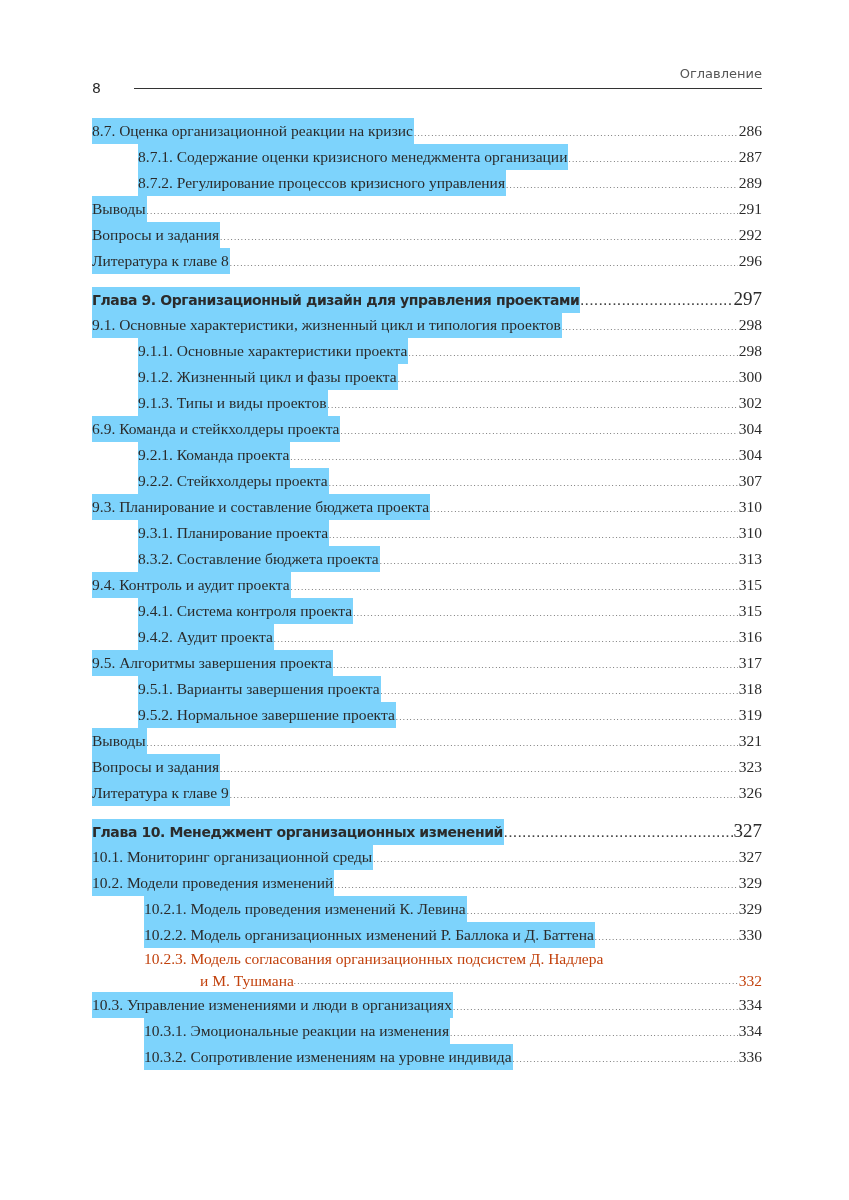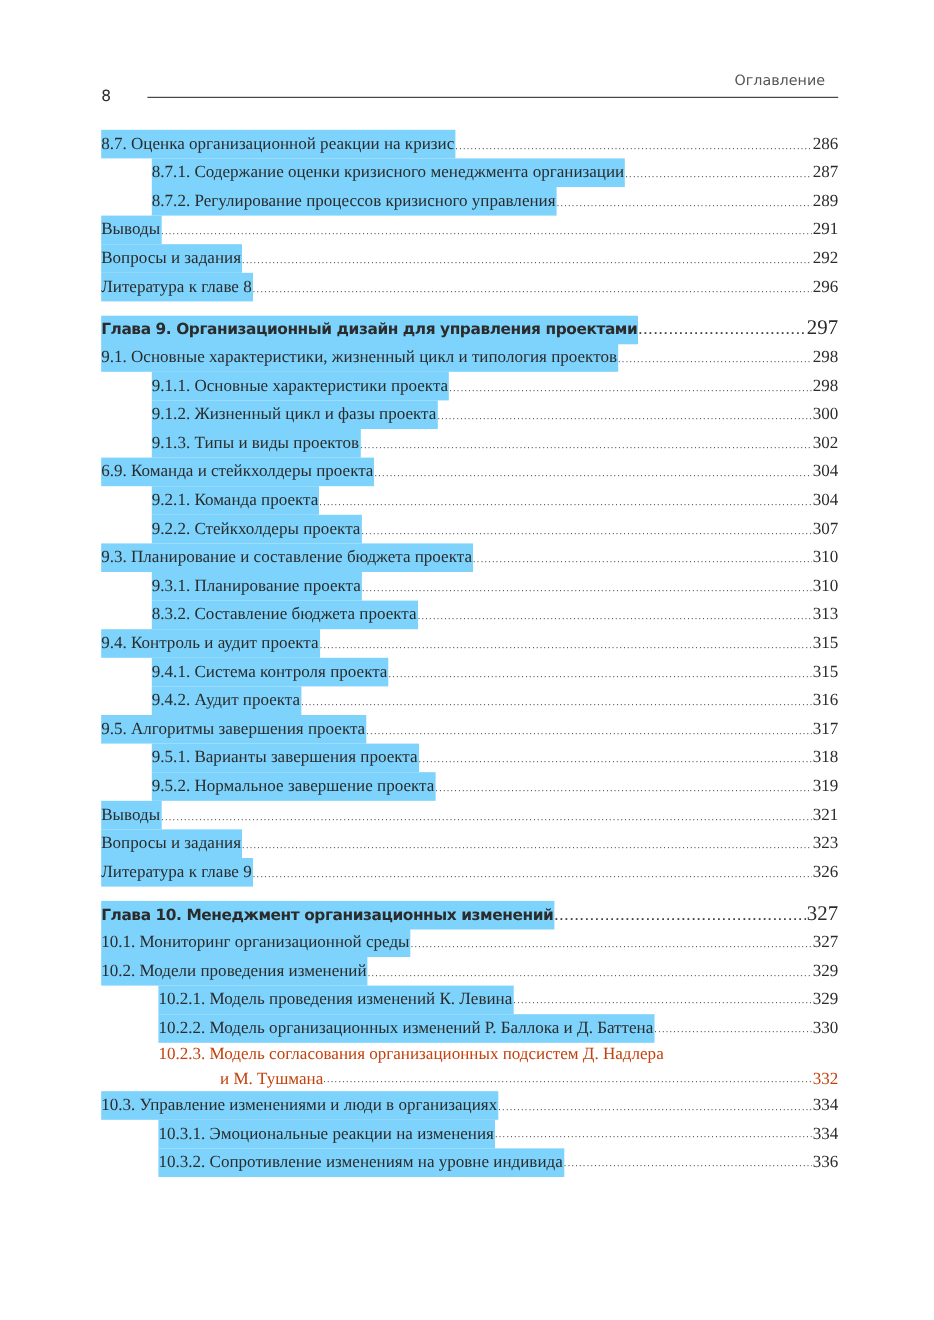--- a/index.html
+++ b/index.html
@@ -1,29 +1,29 @@
 <!DOCTYPE html>
 <html><head>
 <meta charset="utf-8">
 <style>
   html, body { margin:0; padding:0; background:#ffffff; }
   body { width:849px; height:1200px; position:relative; overflow:hidden; color:#2b2b2b; }
   .page-header { position:absolute; left:92px; top:60px; width:670px; height:40px; }
   .page-number { position:absolute; left:0; top:20px; font-family:"DejaVu Sans", sans-serif; font-size:14px; color:#2b2b2b; }
-  .header-title { position:absolute; right:12px; top:6px; font-family:"DejaVu Sans", sans-serif; font-size:13px; color:#555; }
+  .header-title { position:absolute; right:0; top:6px; font-family:"DejaVu Sans", sans-serif; font-size:13px; color:#555; }
   .header-rule { position:absolute; left:42px; right:0; top:28px; height:1px; background:#333; }
   .toc { position:absolute; left:92px; top:118px; width:670px; }
   .row { position:relative; display:flex; align-items:baseline; height:26px; line-height:26px;
          font-family:"Liberation Serif", serif; font-size:15.5px; color:#2b2b2b; white-space:nowrap; }
   .row .t { flex:0 0 auto; background:#7dd3fc; padding-right:1px; }
   .row .dots { flex:1 1 auto; overflow:hidden; color:#444; letter-spacing:1.2px; font-size:9px; }
   .row .dots::before { content:"........................................................................................................................................................................................................................................................................................................................................................"; }
   .row .p { flex:0 0 auto; padding-left:1px; }
   .row.l2 { padding-left:46px; }
-  .row.l2w { padding-left:52px;align-items:center; }
+  .row.l2w { padding-left:52px; }
   .row.chapter { font-family:"DejaVu Sans", sans-serif; font-weight:bold; font-size:14px; letter-spacing:-0.4px; }
   .row.chapter .p { font-family:"Liberation Serif", serif; font-weight:normal; font-size:19px; letter-spacing:0; }
   .gap { height:12px; }
   .multi { position:relative; padding-left:52px; font-family:"Liberation Serif", serif; font-size:15.5px; color:#c2410c; }
   .multi .line1 { height:22px; line-height:22px; white-space:nowrap; }
   .multi .line2 { display:flex; align-items:flex-end; height:22px; line-height:22px; padding-left:56px; white-space:nowrap; }
   .multi .line2 .dots { flex:1 1 auto; overflow:hidden; color:#444; letter-spacing:1.2px; font-size:9px; }
   .multi .line2 .dots::before { content:"........................................................................................................................................................................................................................................................................................................................"; }
 </style>
 </head>

